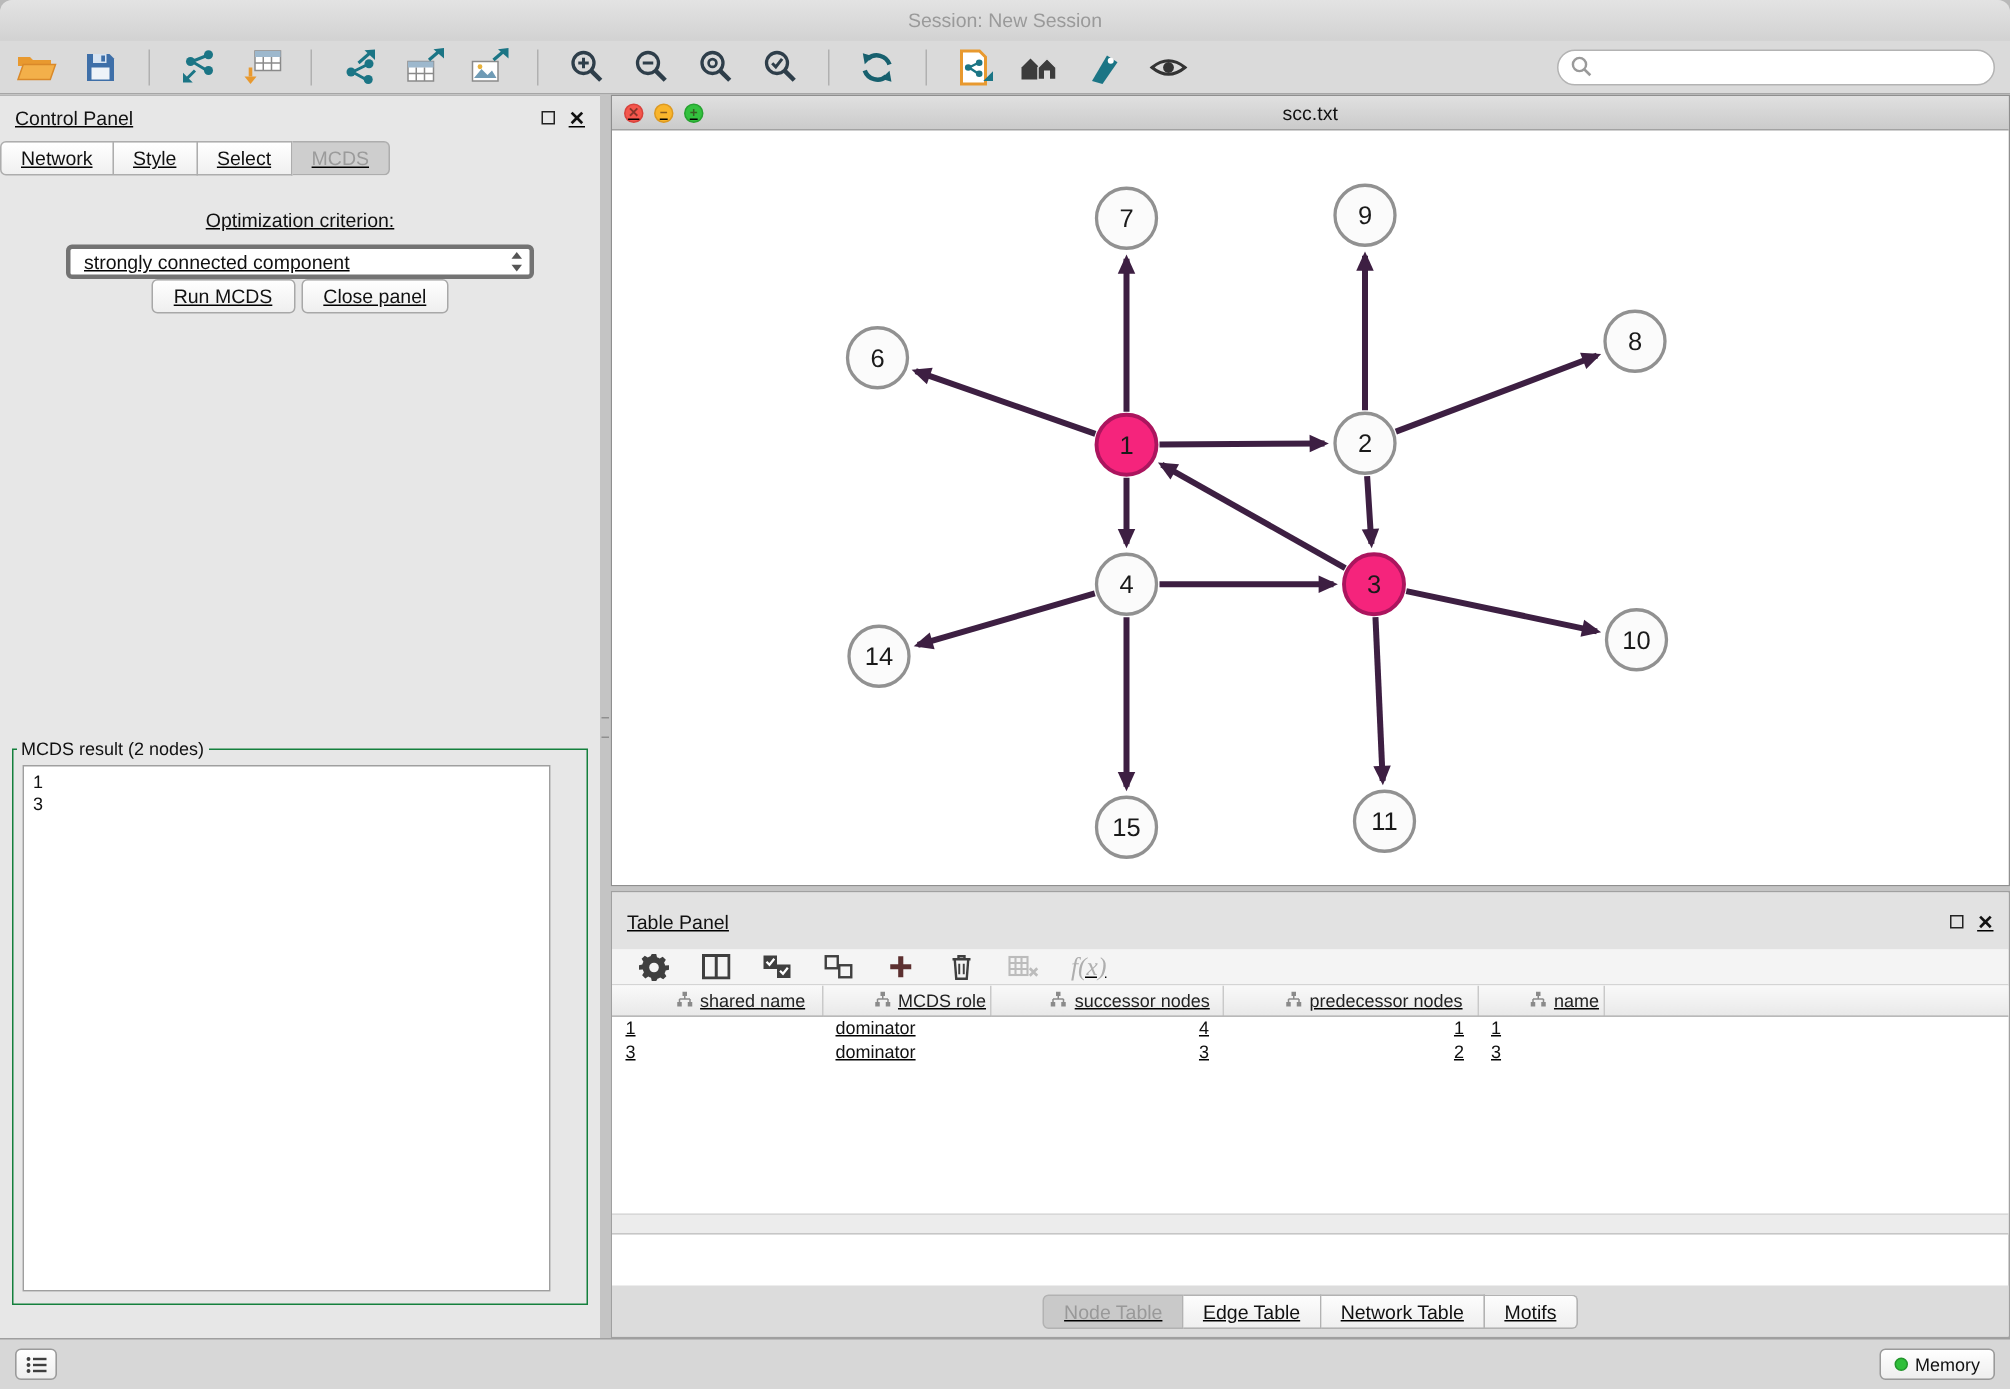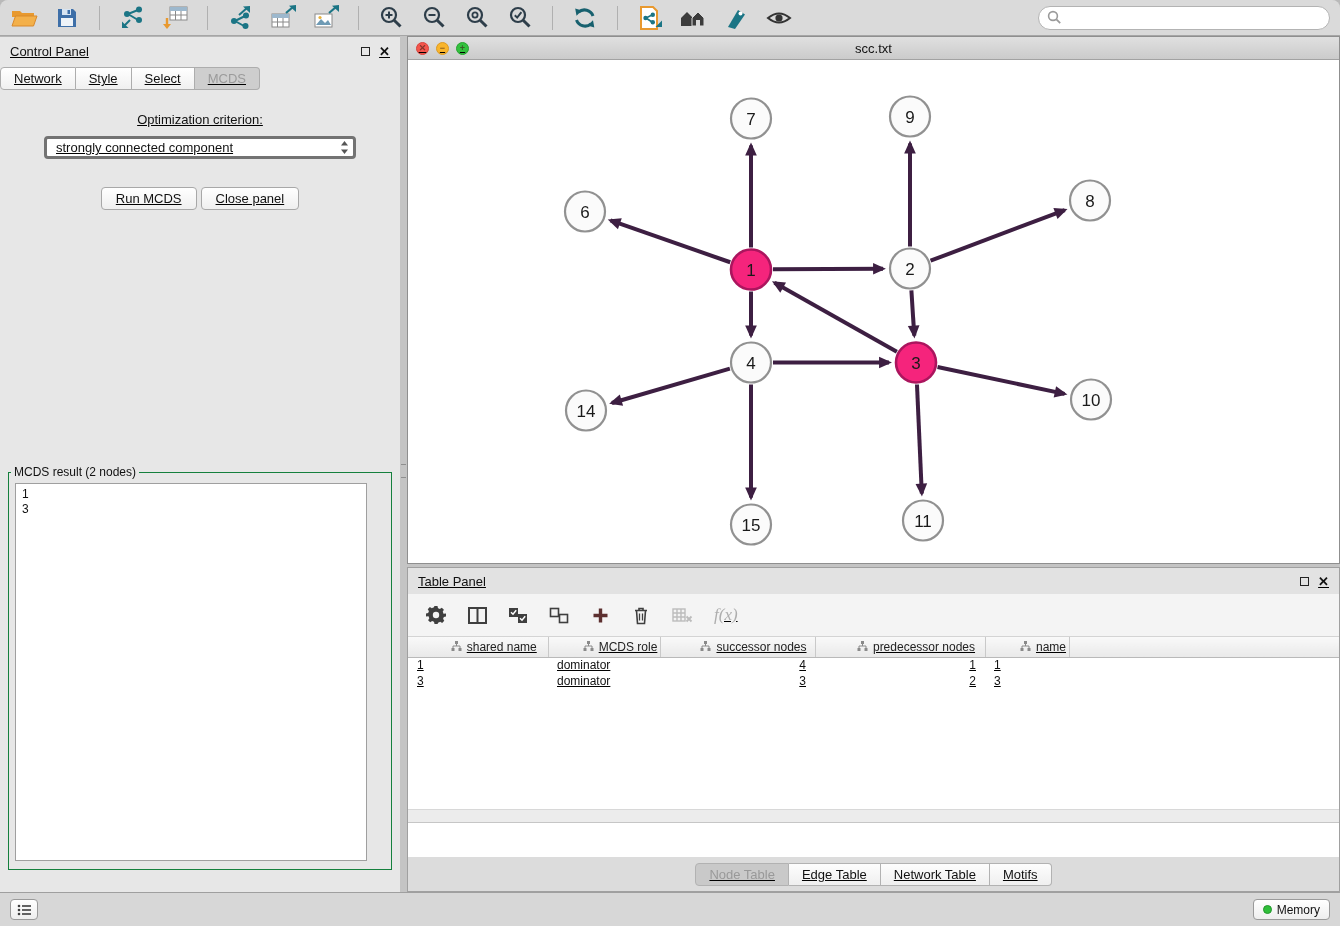--- a/index.html
+++ b/index.html
@@ -27,21 +27,21 @@
   .float-btn { width:9px; height:9px; border:1.5px solid #222; display:inline-block; }
   .close-btn { font-size:13px; font-weight:bold; color:#111; line-height:1; cursor:default; }
   .cp-tabs { display:flex; justify-content:flex-start; margin-top:2px; }
   .cp-tab { border:1px solid #adadad; border-left:none; background:linear-gradient(#ffffff,#f0f0f0); padding:3px 13px; font-size:13px; color:#111; cursor:default; }
   .cp-tab:first-child { border-left:1px solid #adadad; border-radius:4px 0 0 4px; }
   .cp-tab:last-child { border-radius:0 4px 4px 0; }
   .cp-tab.active { background:#cecece; color:#9b9b9b; }
   .cp-opt-label { text-align:center; font-size:13px; color:#111; margin-top:22px; }
   .cp-dropdown { margin:9px 44px 0 44px; height:23px; background:#fff; border:3px solid #737373; border-radius:4px; display:flex; align-items:center; padding:0 4px 0 9px; font-size:13px; color:#111; cursor:default; }
   .cp-dropdown .dd-label { flex:1; }
-  .cp-buttons { display:flex; justify-content:center; gap:4px; margin-top:28px; }
+  .cp-buttons { display:flex; justify-content:center; gap:4px; margin-top:0; }
   .aq-btn { font-family:"Liberation Sans",sans-serif; font-size:13px; color:#111; background:linear-gradient(#ffffff,#efefef); border:1px solid #a8a8a8; border-radius:4px; padding:3px 14px; cursor:default; }
   .result-box { position:absolute; left:8px; right:8px; top:428px; bottom:22px; border:1px solid #15803d; background:#e7e7e7; }
   .result-box legend { font-size:12px; color:#111; padding:0 3px; margin-left:2px; }
   .result-inner { position:absolute; left:6px; top:4px; bottom:8px; right:24px; background:#fff; border:1px solid #9f9f9f; padding:3px 6px; font-size:12px; color:#111; line-height:15px; }
 
   
   .v-splitter { width:7px; flex:0 0 auto; background:#c4c4c4; position:relative; }
   .v-splitter .grip { position:absolute; top:50%; left:1px; width:5px; height:14px; border-top:1px solid #8f8f8f; border-bottom:1px solid #8f8f8f; }
   .right-side { flex:1; display:flex; flex-direction:column; min-width:0; }
   .h-splitter { height:3px; background:#c4c4c4; flex:0 0 auto; }
@@ -52,22 +52,22 @@
   .tl { width:13px; height:13px; border-radius:50%; margin-right:7px; display:flex; align-items:center; justify-content:center; font-size:9px; font-weight:bold; color:rgba(60,30,20,0.6); line-height:1; cursor:default; }
   .tl.red { background:#f4564c; border:1px solid #d8423c; }
   .tl.yellow { background:#f9b52c; border:1px solid #dd9a22; }
   .tl.green { background:#33c13e; border:1px solid #26a330; }
   .nw-title { position:absolute; left:0; right:0; text-align:center; font-size:13px; color:#111; pointer-events:none; }
   .nw-content { flex:1; background:#fff; min-height:0; }
   .nw-content svg { width:100%; height:100%; display:block; }
 
   
   .table-panel { flex:1; border:1px solid #a0a0a0; background:#fff; display:flex; flex-direction:column; min-height:0; }
-  .tp-header { height:26px; background:#e2e2e2; display:flex; align-items:center; padding:0 10px; font-size:13px; color:#111; flex:0 0 auto; }
-  .tp-toolbar { height:43px; background:#f4f4f4; border-bottom:1px solid #d4d4d4; display:flex; align-items:center; padding:0 18px; gap:21px; flex:0 0 auto; }
+  .tp-header { height:38px; background:#e2e2e2; display:flex; align-items:center; padding:0 10px; font-size:13px; color:#111; flex:0 0 auto; }
+  .tp-toolbar { height:24px; background:#f4f4f4; border-bottom:1px solid #d4d4d4; display:flex; align-items:center; padding:0 18px; gap:21px; flex:0 0 auto; }
   .tp-tool { display:flex; align-items:center; justify-content:center; min-width:20px; cursor:default; }
   .fx { font-family:"Liberation Serif", serif; font-style:italic; font-size:17px; color:#aeaeae; }
   .tp-grid { flex:1; overflow:hidden; background:#fff; }
   table.datagrid { border-collapse:collapse; width:100%; table-layout:fixed; }
   table.datagrid th { height:20px; background:linear-gradient(#f9f9f9,#e9e9e9); border-right:1px solid #c9c9c9; border-bottom:1px solid #b9b9b9; font-size:12px; font-weight:normal; color:#222; }
   table.datagrid th.filler { border-right:none; }
   .th-inner { display:flex; align-items:center; justify-content:center; gap:5px;padding-left:32px; }
   table.datagrid td { height:16px; font-size:12px; color:#111; padding:0 9px; white-space:nowrap; overflow:hidden; }
   .tp-hscroll { height:14px; background:#ececec; border-top:1px solid #d8d8d8; border-bottom:1px solid #c6c6c6; flex:0 0 auto; }
   .tp-tabs { height:34px; background:#dcdcdc; display:flex; align-items:center; justify-content:center; flex:0 0 auto;margin-top:34px; }
@@ -80,20 +80,23 @@
   .statusbar { height:34px; background:#d7d7d7; border-top:1px solid #9f9f9f; display:flex; align-items:center; padding:0 10px; flex:0 0 auto; }
   .status-left-btn { width:28px; height:21px; background:linear-gradient(#fff,#eee); border:1px solid #9a9a9a; border-radius:4px; display:flex; align-items:center; justify-content:center; cursor:default; }
   .memory-btn { margin-left:auto; height:21px; background:linear-gradient(#fff,#eee); border:1px solid #9a9a9a; border-radius:4px; display:flex; align-items:center; gap:5px; padding:0 9px; font-size:12px; color:#111; cursor:default; }
   .mem-dot { width:9px; height:9px; border-radius:50%; background:#2fbf3a; border:1px solid #23962c; }
 </style>
 </head>
 <body>
 
 <div class="app">
 
+  <div class="titlebar">
+    <span>Session: New Session</span>
+  </div>
 
   <div class="toolbar">
     <div class="tb-btn">
       <svg width="28" height="23" viewBox="0 0 28 23">
         <path d="M2 5 L10 5 L12 7 L24 7 L24 11 L2 11 Z" fill="#e8992f"></path>
         <path d="M2 20 L5.5 10 L27 10 L23.5 20 Z" fill="#f3b04a" stroke="#d9892a" stroke-width="1"></path>
       </svg>
     </div>
     <div class="tb-btn">
       <svg width="22" height="22" viewBox="0 0 22 22">

